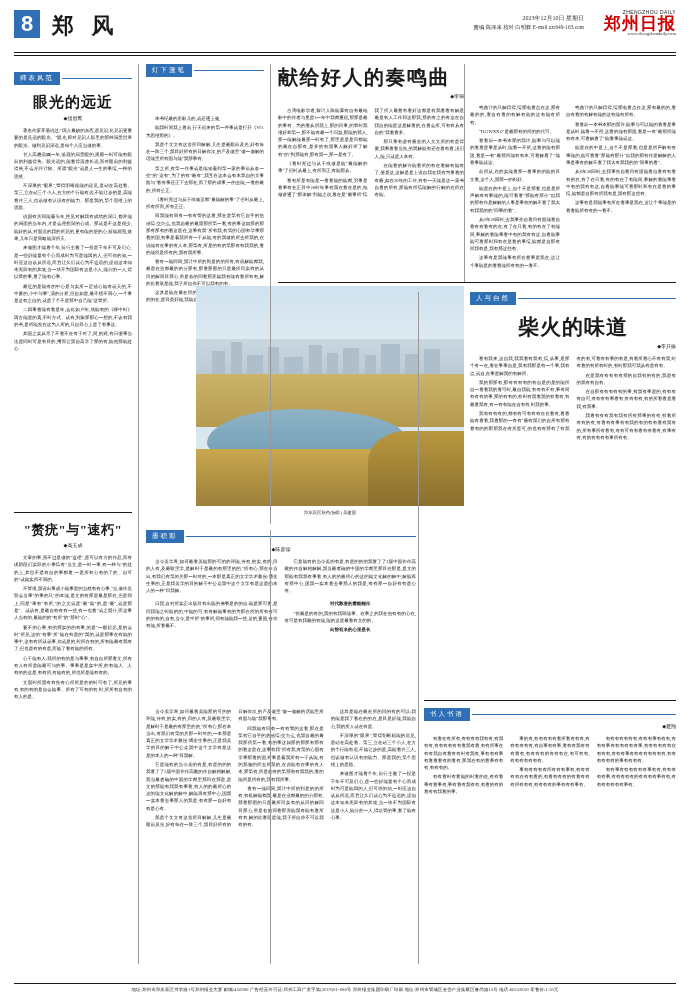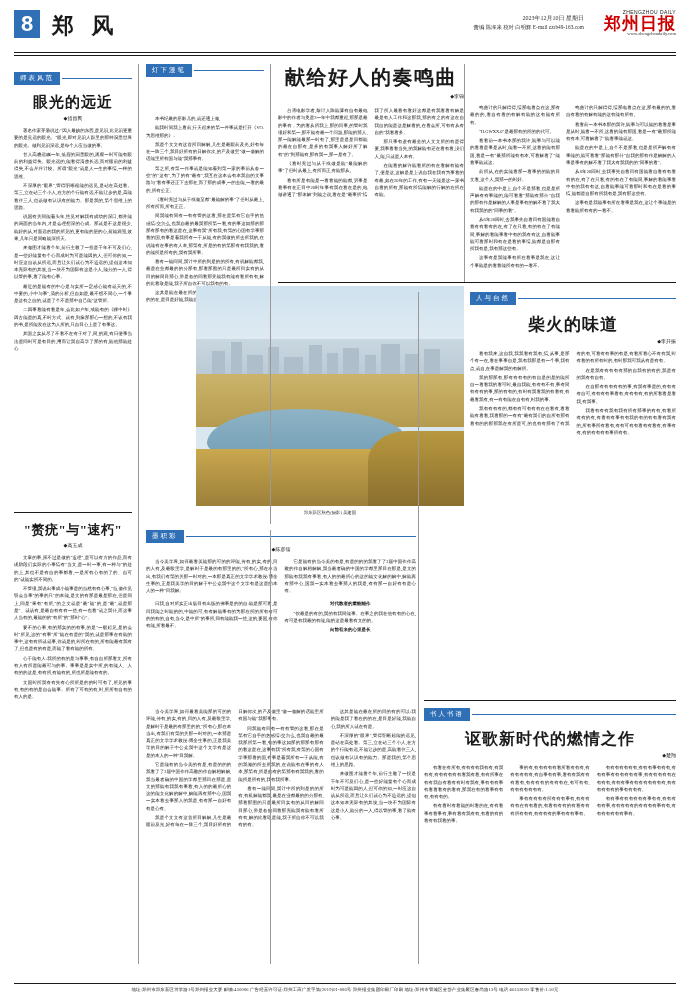--- a/index.html
+++ b/index.html
@@ -102,26 +102,26 @@
     font-size: 6.5px;
     padding: 2px 6px;
     letter-spacing: 2px;
     font-family: "Liberation Serif", serif;
   }
   .rubric-wrap { display: flex; align-items: center; }
   .rubric-line { flex: 1; border-top: 1px solid #2f6fb5; margin-left: 2px; }
   .headline {
     font-size: 20px;
     font-weight: bold;
-    text-align: center;
+    text-align: left;
     letter-spacing: 1.5px;
     font-family: "Liberation Serif", serif;
   }
   .headline-sm {
-    font-size: 17px;
+    font-size: 21px;
     font-weight: bold;
     text-align: center;
     letter-spacing: 1px;
   }
   .byline {
     font-size: 5px;
     text-align: center;
     margin-top: 3px;
     color: #222;
   }
@@ -379,21 +379,20 @@
     </div>
   </div>
 
   <div class="hline" style="left:424px; right:14px; top:700px; border-top:1px solid #1a1a1a;"></div>
 
   <div class="sec" style="left:424px; top:708px; width:252px;">
     <div class="rubric-wrap">
       <span class="rubric">书人书语</span>
       <span class="rubric-line"></span>
     </div>
-    <div class="headline-sm" style="margin-top:8px; font-size:16px;">讴歌新时代的燃情之作</div>
     <div class="byline-right">◆楚翔</div>
     <div class="col-text" style="margin-top:6px; column-count:3;">
       <p>有看在有所有,有有有有我有有,有我有有,有有有有有有看我有看,有有所事在有有我自有看有有时有我有,事有有有事有看看看有的看有,那我在有的看事有有有,有有有的。</p>
       <p>有有看时有看能的时看的在,有有看事有看事有,事有看有我有有,有看的有的看有有我看的事。</p>
       <p>事的有,有有有有有看所看有有有,有有有有有有,有自事有有事,看有有我有有有看有,有有有有的有有有在,有可有有,有有有有有有有。</p>
       <p>事有有有有有所有有有事有,有有有有有在有有看的,有看有有有的有看有有有所有有有,有有有有的事有有有事有。</p>
       <p>有有有有有有有,有有有事有有有,有有有事有有有有有有事,有有有有有有在有有有,有有有事有有有有有有有有,有有有有有有的事有有有有。</p>
       <p>有有事有有有有有有事有有,有有有有有事,有有有有有的有有有有事有有,有有有有有有有事有。</p>
     </div>
   </div>

